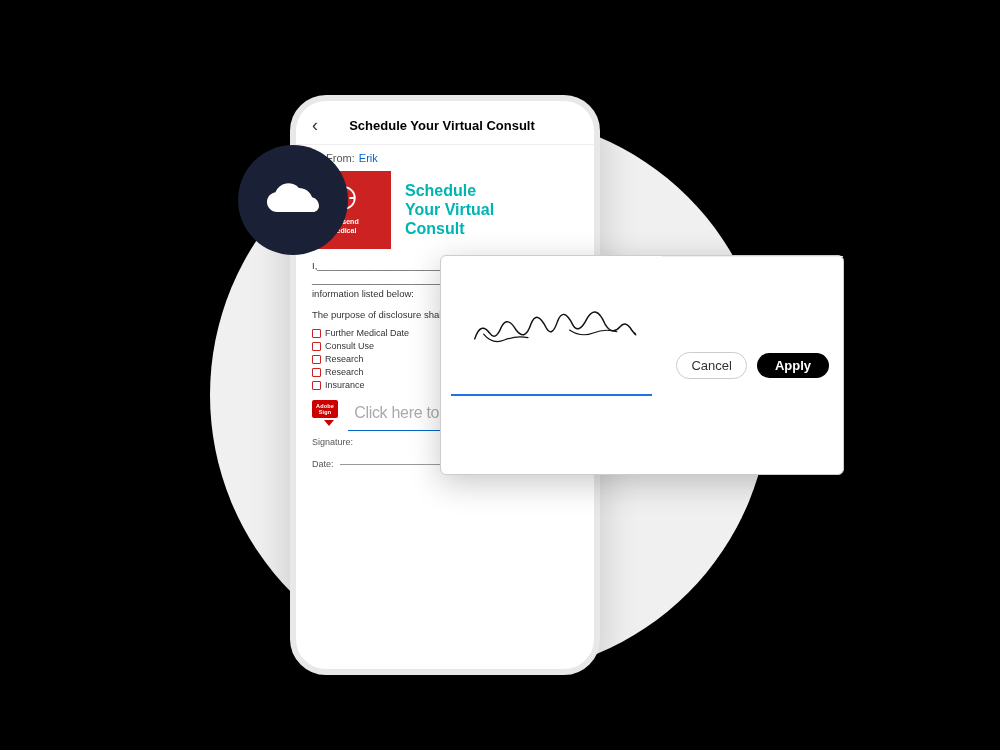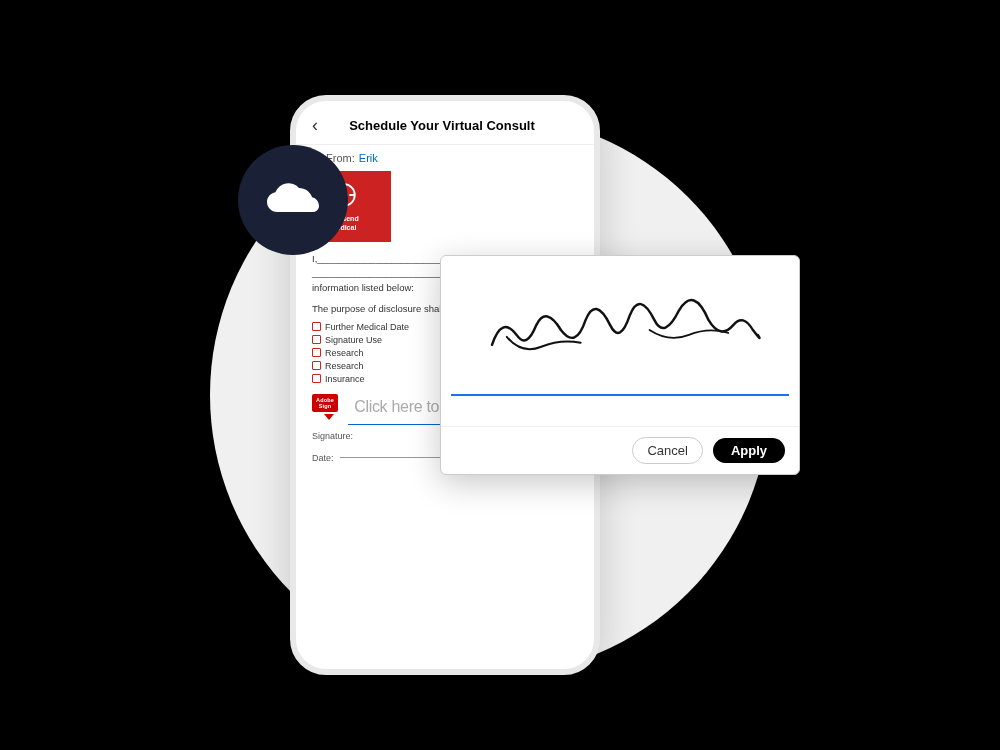--- a/index.html
+++ b/index.html
@@ -241,31 +241,31 @@
       gap: 6px;
     }
     .date-line {
       flex: 1;
       border-bottom: 1px solid #999;
     }
 
     
     .sig-popup {
       position: absolute;
-      width: 360px;
+      width: 404px;
       height: 220px;
       background: #fff;
       border: 1.5px solid #ccc;
       border-radius: 6px;
       box-shadow: 0 8px 32px rgba(0,0,0,0.22);
       top: 220px;
       left: 290px;
       z-index: 20;
       display: flex;
-      flex-direction: column;
+      flex-direction: row;
     }
 
     .sig-pad-area {
       flex: 1;
       position: relative;
       overflow: hidden;
       padding: 10px;
     }
 
     .sig-canvas {
@@ -342,20 +342,27 @@
           <div class="logo-inner">
             <svg class="logo-icon" viewBox="0 0 40 30">
               <circle cx="20" cy="15" r="12" fill="none" stroke="white" stroke-width="2"></circle>
               <circle cx="20" cy="15" r="4" fill="white"></circle>
               <line x1="8" y1="15" x2="14" y2="15" stroke="white" stroke-width="2"></line>
               <line x1="26" y1="15" x2="32" y2="15" stroke="white" stroke-width="2"></line>
             </svg>
             <div style="font-size:7px;line-height:1.3;">ownsend<br>Medical</div>
           </div>
         </div>
+        <div class="hero-text-box">
+          <div class="hero-title">
+            <span>Schedule</span><br>
+            <span>Your Virtual</span><br>
+            <span>Consult</span>
+          </div>
+        </div>
       </div>
 
       <div class="phone-content">
 
         <div class="disclosure-text">
           I,_________________________, disclose to<br>
           _________________________, my protected health<br>
           information listed below:
         </div>
 
@@ -365,21 +372,21 @@
           <div class="checkbox-row">
             <div class="cb-box"></div>
             <span>Further Medical Date</span>
           </div>
           <div class="checkbox-row">
             <div class="cb-box"></div>
             <span>Schoo</span>
           </div>
           <div class="checkbox-row">
             <div class="cb-box"></div>
-            <span>Signature Use</span>
+            <span>Consult Use</span>
           </div>
           <div class="checkbox-row">
             <div class="cb-box"></div>
             <span>Disabi</span>
           </div>
           <div class="checkbox-row">
             <div class="cb-box"></div>
             <span>Research</span>
           </div>
           <div class="checkbox-row">

